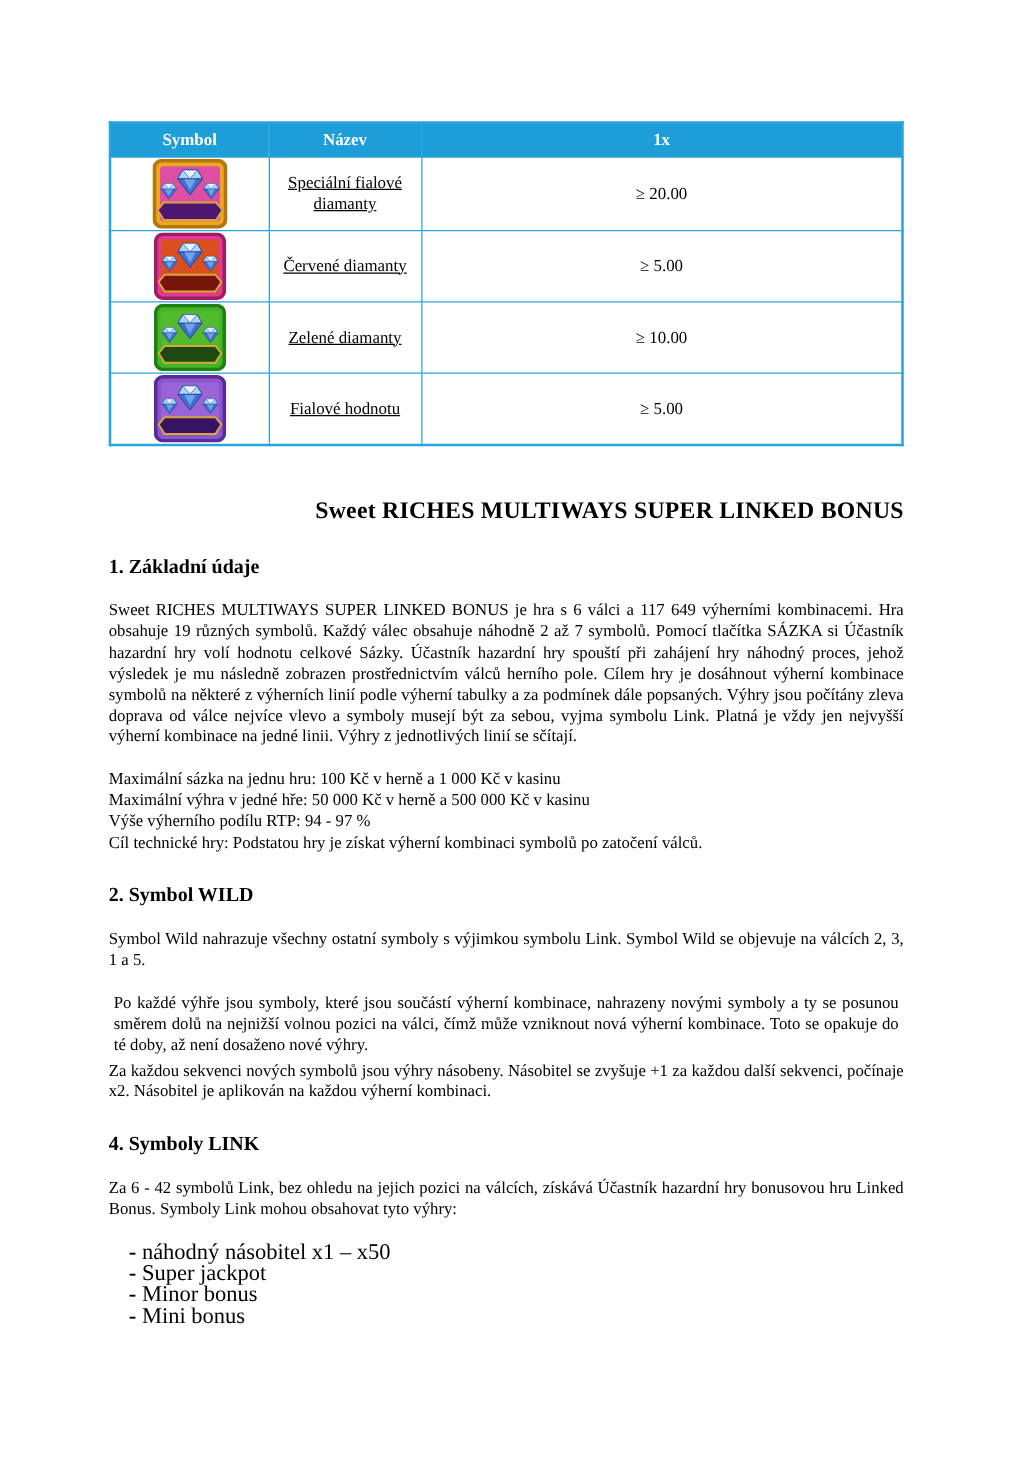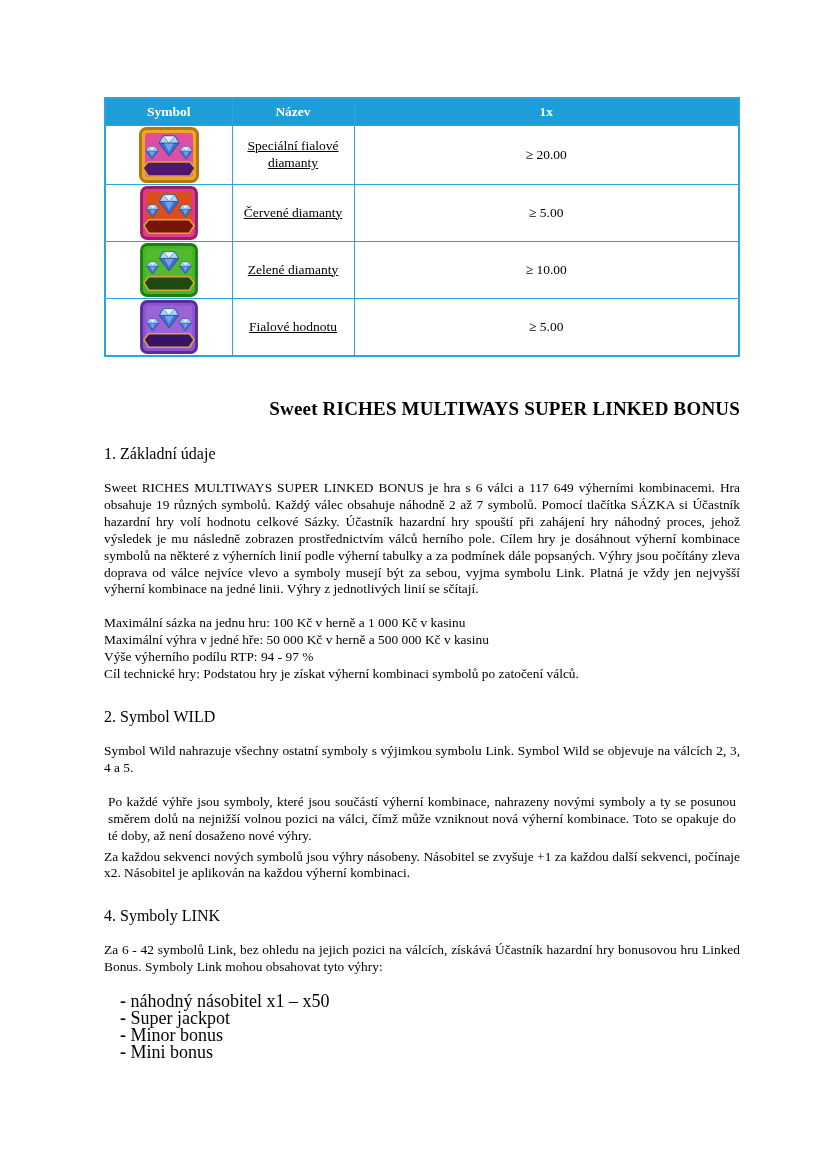--- a/index.html
+++ b/index.html
@@ -1,20 +1,20 @@
 <!DOCTYPE html>
 <html style="--header-bg: #1e9ed9; --table-border: #2aa4dc; --t0-frame: #eda724; --t0-edge: #b4770e; --t0-inner: #dd4fa2; --t0-banner: #4e1670; --t1-frame: #e03a92; --t1-edge: #9e1c62; --t1-inner: #da4f1e; --t1-banner: #77150b; --t2-frame: #44b42a; --t2-edge: #1f7f10; --t2-inner: #52ba2c; --t2-banner: #1d4a11; --t3-frame: #8d55cc; --t3-edge: #592b9a; --t3-inner: #9a64d6; --t3-banner: #371463; --banner-edge: #d9a63a; --gem-top: #a8d4f7; --gem-bottom: #3e6fd1; --gem-facet: #e6f5ff; --gem-core: #6fa3e8; --gem-stroke: #23439b;"><head>
 <meta charset="utf-8">
 <style>
   html,body { margin:0; padding:0; background:#ffffff; }
   body {
     width:827px; height:1169px; position:relative; overflow:hidden;
     font-family:"Liberation Serif", serif; color:#000;
   }
-  .page { position:absolute; left:104px; top:97px; width:636px; }
+  .page { position:absolute; left:87px; top:97px; width:636px; }
 
   
   table.paytable {
     border-collapse:collapse; width:636px; table-layout:fixed;
     border:2px solid var(--table-border);
   }
   table.paytable th, table.paytable td { border:1px solid var(--table-border); padding:0; }
   table.paytable th {
     background:var(--header-bg); color:#fff; font-weight:bold;
     font-size:13.5px; height:26px; text-align:center;
@@ -42,21 +42,21 @@
   .gem-top    { fill:var(--gem-top);    stroke:var(--gem-stroke); stroke-width:.8; }
   .gem-facet  { fill:var(--gem-facet);  stroke:var(--gem-stroke); stroke-width:.5; }
   .gem-core   { fill:var(--gem-core); }
 
   
   .doc-title {
     font-size:19px; font-weight:bold; text-align:right;
     margin:41px 0 0 0; letter-spacing:.2px;
   }
   h2.sec {
-    font-size:16px; font-weight:normal; margin:25px 0 17px 0;
+    font-size:16px; font-weight:bold; margin:25px 0 17px 0;
   }
   .para {
     font-size:13.4px; line-height:16.9px; text-align:justify; margin:0 0 17px 0;
   }
   .para.tight { margin:4px; }
   .stats { font-size:13.4px; line-height:16.9px; margin:0 0 17px 0; }
   .bullets { font-size:18px; line-height:16.9px; margin:17px 0 0 16px; }
   .bullet .marker { font-weight:bold; }
   .defs-holder { position:absolute; width:0; height:0; overflow:hidden; }
 </style>
@@ -154,21 +154,21 @@
   <h2 class="sec">1. Základní údaje</h2>
   <div class="para">Sweet RICHES MULTIWAYS SUPER LINKED BONUS je hra s 6 válci a 117 649 výherními kombinacemi. Hra obsahuje 19 různých symbolů. Každý válec obsahuje náhodně 2 až 7 symbolů. Pomocí tlačítka SÁZKA si Účastník hazardní hry volí hodnotu celkové Sázky. Účastník hazardní hry spouští při zahájení hry náhodný proces, jehož výsledek je mu následně zobrazen prostřednictvím válců herního pole. Cílem hry je dosáhnout výherní kombinace symbolů na některé z výherních linií podle výherní tabulky a za podmínek dále popsaných. Výhry jsou počítány zleva doprava od válce nejvíce vlevo a symboly musejí být za sebou, vyjma symbolu Link. Platná je vždy jen nejvyšší výherní kombinace na jedné linii. Výhry z jednotlivých linií se sčítají.</div>
   <div class="stats">
     <div>Maximální sázka na jednu hru: 100 Kč v herně a 1 000 Kč v kasinu</div>
     <div>Maximální výhra v jedné hře: 50 000 Kč v herně a 500 000 Kč v kasinu</div>
     <div>Výše výherního podílu RTP: 94 - 97 %</div>
     <div>Cíl technické hry: Podstatou hry je získat výherní kombinaci symbolů po zatočení válců.</div>
   </div>
 
   <h2 class="sec">2. Symbol WILD</h2>
-  <div class="para">Symbol Wild nahrazuje všechny ostatní symboly s výjimkou symbolu Link. Symbol Wild se objevuje na válcích 2, 3, 4 a 5.</div>
+  <div class="para">Symbol Wild nahrazuje všechny ostatní symboly s výjimkou symbolu Link. Symbol Wild se objevuje na válcích 2, 3, 1 a 5.</div>
 
   <div class="para tight">Po každé výhře jsou symboly, které jsou součástí výherní kombinace, nahrazeny novými symboly a ty se posunou směrem dolů na nejnižší volnou pozici na válci, čímž může vzniknout nová výherní kombinace. Toto se opakuje do té doby, až není dosaženo nové výhry.</div>
   <div class="para">Za každou sekvenci nových symbolů jsou výhry násobeny. Násobitel se zvyšuje +1 za každou další sekvenci, počínaje x2. Násobitel je aplikován na každou výherní kombinaci.</div>
 
   <h2 class="sec">4. Symboly LINK</h2>
   <div class="para">Za 6 - 42 symbolů Link, bez ohledu na jejich pozici na válcích, získává Účastník hazardní hry bonusovou hru Linked Bonus. Symboly Link mohou obsahovat tyto výhry:</div>
   <div class="bullets">
     <div class="bullet"><span class="marker">-</span> <span>náhodný násobitel x1 – x50</span></div>
     <div class="bullet"><span class="marker">-</span> <span>Super jackpot</span></div>
     <div class="bullet"><span class="marker">-</span> <span>Minor bonus</span></div>

